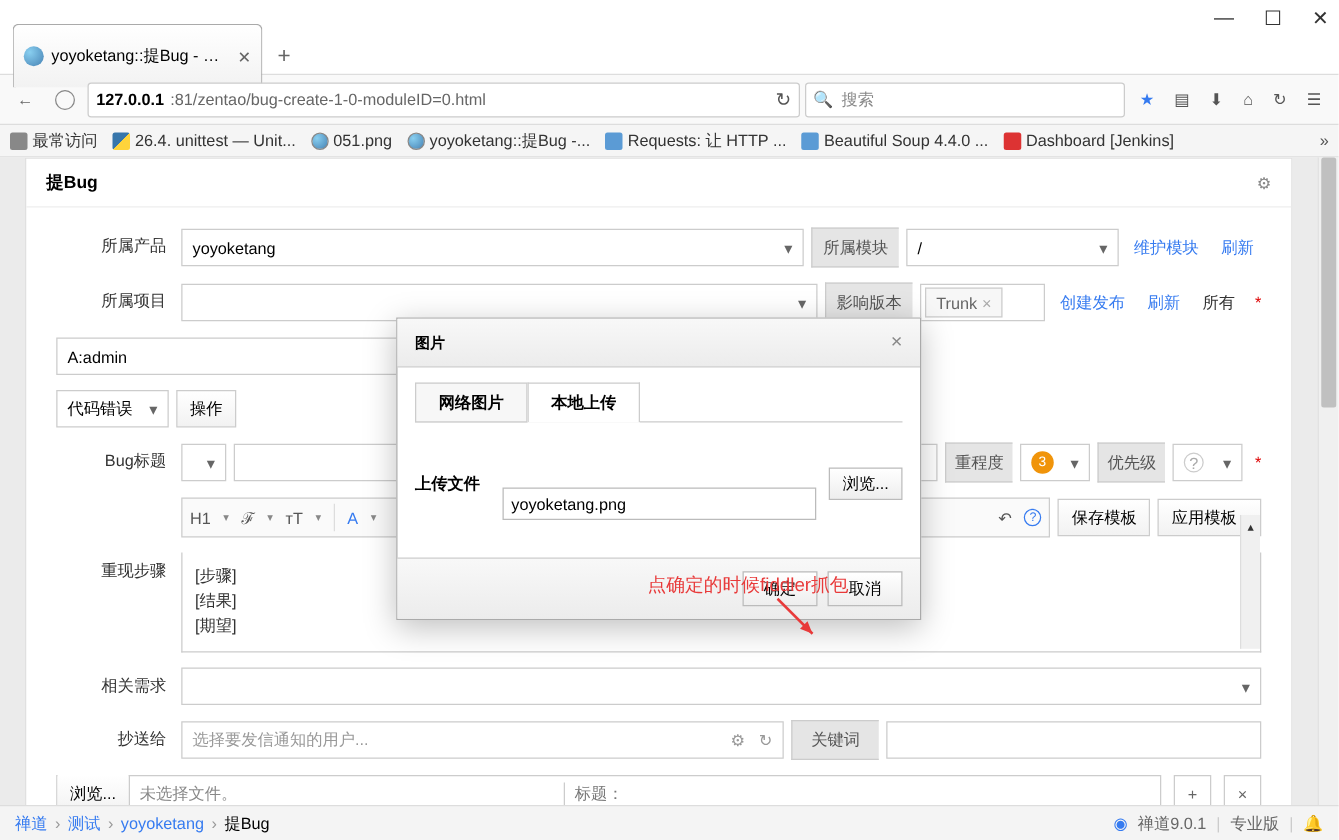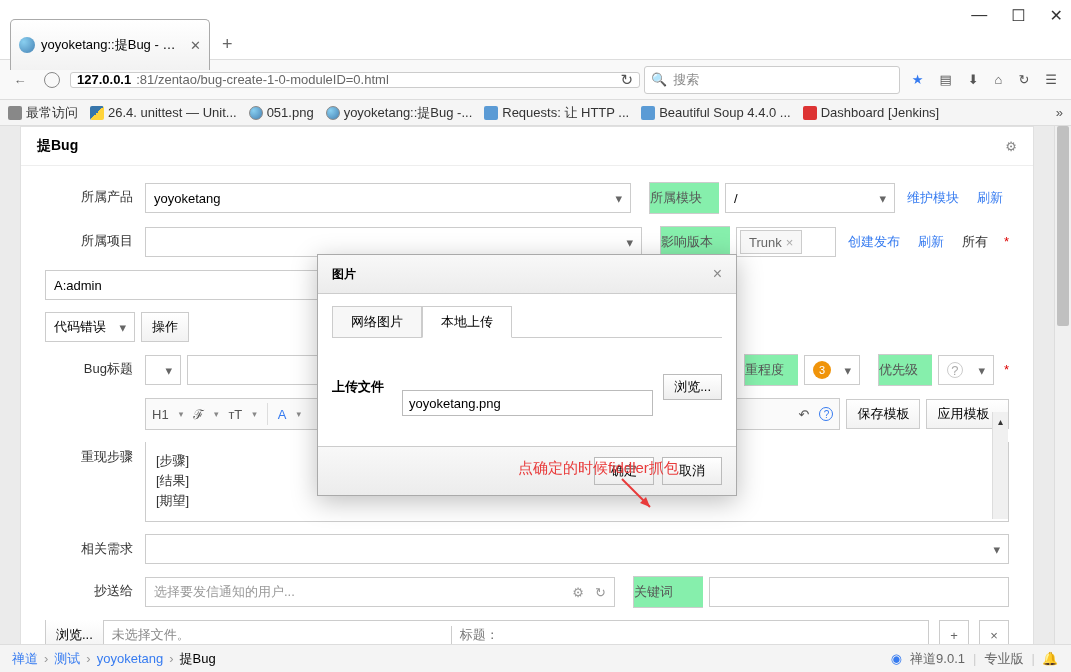--- a/index.html
+++ b/index.html
@@ -15,21 +15,21 @@
 .tab .favicon { width: 16px; height: 16px; background: radial-gradient(circle at 30% 30%, #89cff0, #4682b4); border-radius: 50%; }
 .tab-title { white-space: nowrap; overflow: hidden; text-overflow: ellipsis; flex: 1; }
 .tab-close { color: #666; cursor: pointer; }
 .new-tab { margin-left: 12px; color: #666; font-size: 18px; cursor: pointer; }
 
 
 .addr-bar { height: 40px; display: flex; align-items: center; padding: 0 6px; gap: 4px; border-bottom: 1px solid #ddd; background: #f9f9f9; }
 .nav-btn { width: 28px; height: 28px; display: flex; align-items: center; justify-content: center; color: #666; cursor: pointer; border-radius: 3px; }
 .nav-btn.disabled { color: #bbb; }
 .globe { width: 16px; height: 16px; border: 1.5px solid #888; border-radius: 50%; position: relative; }
-.url-box { flex: 2.3; display: flex; align-items: center; border: 1px solid #ccc; border-radius: 3px; background: #fff; height: 16px; padding: 0 6px; gap: 5px; }
+.url-box { flex: 2.3; display: flex; align-items: center; border: 1px solid #ccc; border-radius: 3px; background: #fff; height: 28px; padding: 0 6px; gap: 5px; }
 .url-bold { font-weight: bold; }
 .refresh-btn { color: #555; cursor: pointer; font-size: 15px; }
 .search-box { flex: 1; border: 1px solid #ccc; border-radius: 3px; background: #fff; height: 28px; display: flex; align-items: center; gap: 6px; padding: 0 6px; color: #888; }
 .toolbar-icons { display: flex; align-items: center; gap: 16px; padding: 0 8px; color: #555; }
 .star { color: #367bf0; }
 
 
 .bookmarks { height: 26px; background: #f5f5f5; border-bottom: 1px solid #ddd; display: flex; align-items: center; padding: 0 8px; gap: 12px; font-size: 12px; color: #333; overflow: hidden; }
 .bm-item { display: flex; align-items: center; gap: 4px; cursor: pointer; white-space: nowrap; }
 .bm-icon { width: 14px; height: 14px; background: #888; border-radius: 2px; }
@@ -48,21 +48,21 @@
 .panel-title { font-weight: bold; font-size: 14px; }
 .gear-icon { color: #888; cursor: pointer; }
 
 .form-body { padding: 16px 24px; }
 .form-row { display: flex; align-items: flex-start; margin-bottom: 12px; }
 .form-label { width: 100px; text-align: right; padding-right: 12px; line-height: 30px; color: #333; }
 .form-control { flex: 1; display: flex; gap: 6px; align-items: center; flex-wrap: nowrap; }
 .sel, .txt { height: 30px; border: 1px solid #ccc; background: #fff; display: flex; align-items: center; padding: 0 8px; position: relative; }
 .sel.w-full, .txt.w-full { flex: 1; }
 .sel .caret { position: absolute; right: 8px; color: #666; }
-.sel-label { width: 70px; text-align: left; line-height: 30px; color: #555; border: 1px solid #ccc; border-right: none; background: #86efac; margin-left: 12px; }
+.sel-label { width: 70px; text-align: center; line-height: 30px; color: #555; border: 1px solid #ccc; border-right: none; background: #e5e5e5; }
 .link-btn { color: #367bf0; cursor: pointer; padding: 0 6px; line-height: 30px; }
 .btn-s { border: 1px solid #ccc; background: linear-gradient(#fff,#f2f2f2); padding: 0 10px; height: 30px; display: flex; align-items: center; cursor: pointer; }
 .req { color: #d00; margin-left: 4px; line-height: 30px; }
 .trunk-tag { background: #f7f7f7; border: 1px solid #ccc; padding: 0 8px; height: 24px; display: flex; align-items: center; gap: 4px; color: #666; }
 .badge-orange { background: #f0940a; color: #fff; border-radius: 50%; width: 18px; height: 18px; display: inline-flex; align-items: center; justify-content: center; font-size: 11px; }
 
 .editor-toolbar { flex: 1; border: 1px solid #ccc; height: 32px; display: flex; align-items: center; padding: 0 6px; gap: 10px; color: #555; background: #fafafa; }
 .et-sep { width: 1px; background: #ddd; align-self: stretch; margin: 4px 0; }
 .editor-side { display: flex; gap: 6px; }
 .repro-box { flex: 1; border: 1px solid #ccc; border-top: none; background: #fff; min-height: 80px; padding: 8px 10px; color: #333; position: relative; }
@@ -81,21 +81,21 @@
 .breadcrumb .sep { color: #999; }
 .footer-right { margin-left: auto; display: flex; align-items: center; gap: 8px; color: #666; }
 .footer-right .dot-icon { color: #367bf0; }
 
 
 .modal-overlay { position: absolute; top: 126px; left: 0; right: 17px; bottom: 28px; display: flex; align-items: flex-start; justify-content: center; pointer-events: none; }
 .modal { width: 420px; margin-top: 128px; background: #fff; border: 1px solid #aaa; box-shadow: 0 6px 24px rgba(0,0,0,.25); pointer-events: auto; position: relative; }
 .modal-head { background: linear-gradient(#f8f8f8,#ececec); padding: 10px 14px; border-bottom: 1px solid #ccc; display: flex; justify-content: space-between; align-items: center; }
 .modal-head h3 { font-weight: bold; font-size: 12px; }
 .modal-close { color: #888; cursor: pointer; font-size: 16px; }
-.modal-tabs { display: flex; padding: 12px 14px 0; gap: 0; }
+.modal-tabs { display: flex; padding: 12px 14px 0; gap: 0; font-weight: bold; }
 .modal-tab { padding: 6px 18px; border: 1px solid #ccc; background: #f7f7f7; cursor: pointer; position: relative; }
 .modal-tab.active { background: #fff; border-bottom-color: #fff; z-index: 2; }
 .modal-tabline { border-bottom: 1px solid #ccc; margin: -1px 14px 0; }
 .modal-body { padding: 20px 14px 30px; display: flex; align-items: center; gap: 10px; }
 .modal-body .lbl { font-weight: bold; width: 60px; }
 .modal-body .file-in { flex: 1; border: 1px solid #bbb; height: 26px; padding: 12px 6px; display: flex; align-items: center; background: #fff; margin-top: 32px; }
 .modal-body .browse { border: 1px solid #bbb; background: linear-gradient(#fff,#eee); padding: 3px 10px; cursor: pointer; }
 .annot { position: absolute; color: #e83a3a; font-size: 15px; }
 .annot-text { top: 204px; left: 200px; }
 .annot-arrow { top: 220px; left: 300px; width: 40px; height: 40px; }

